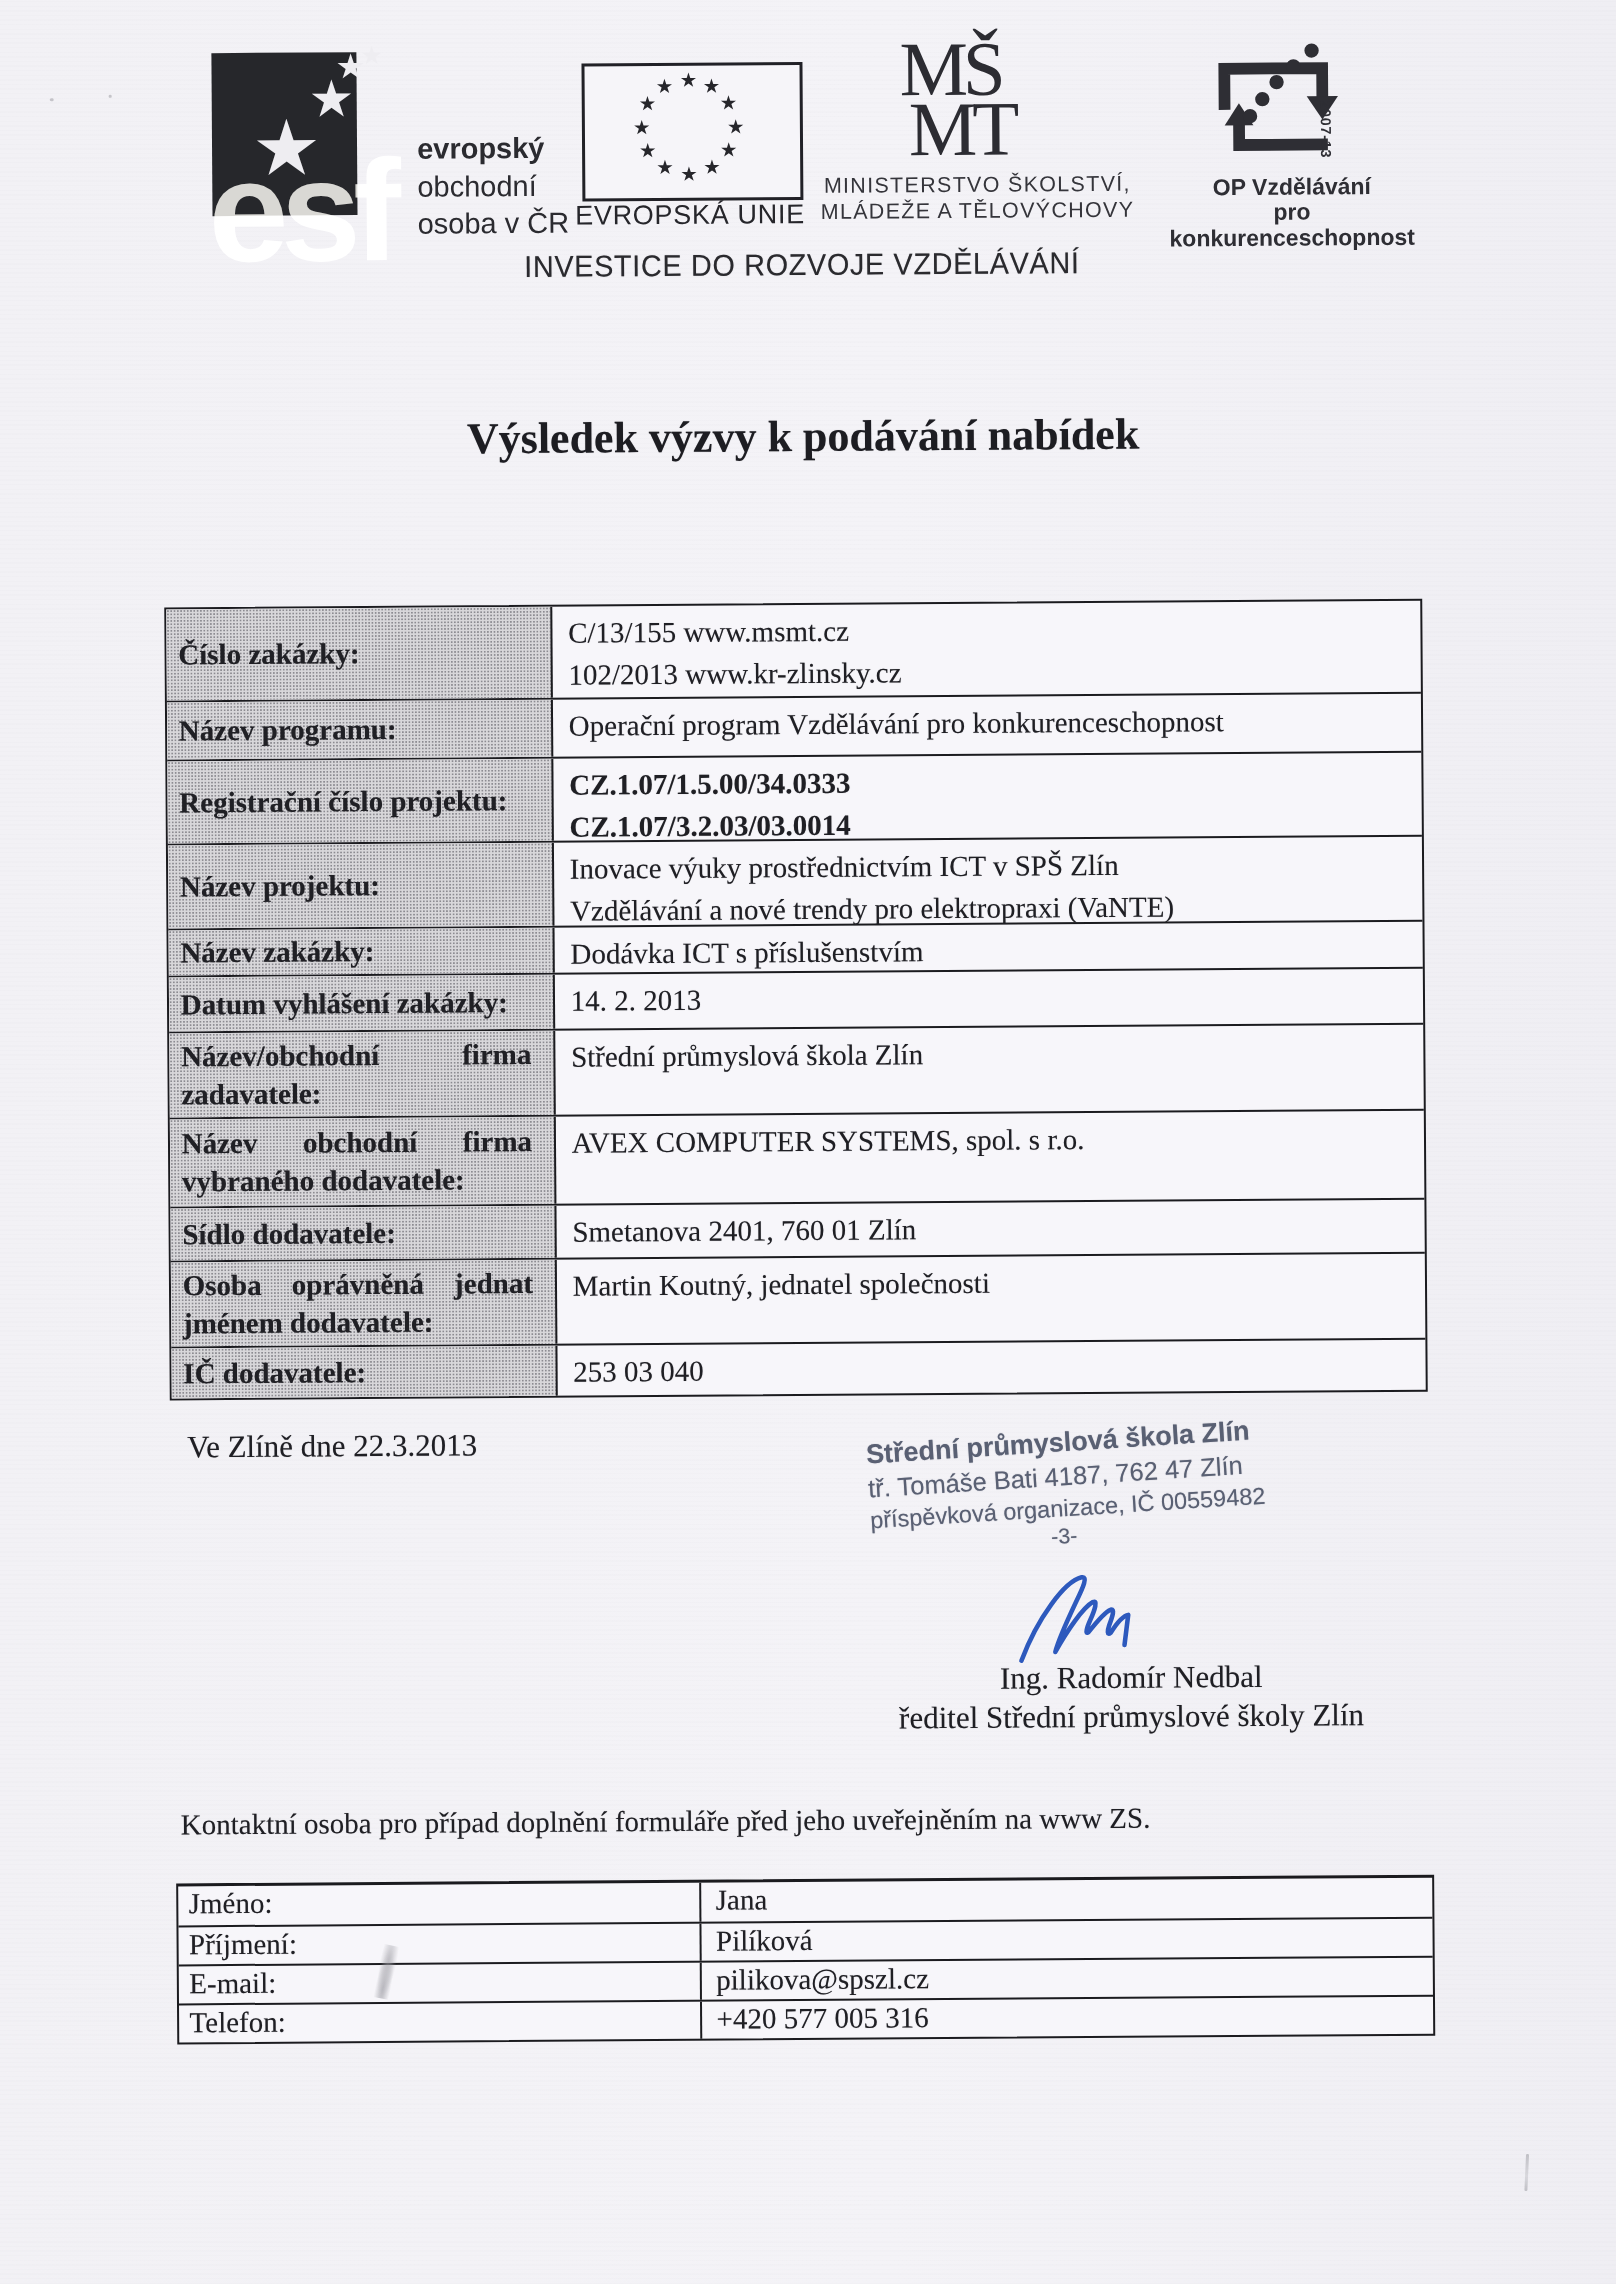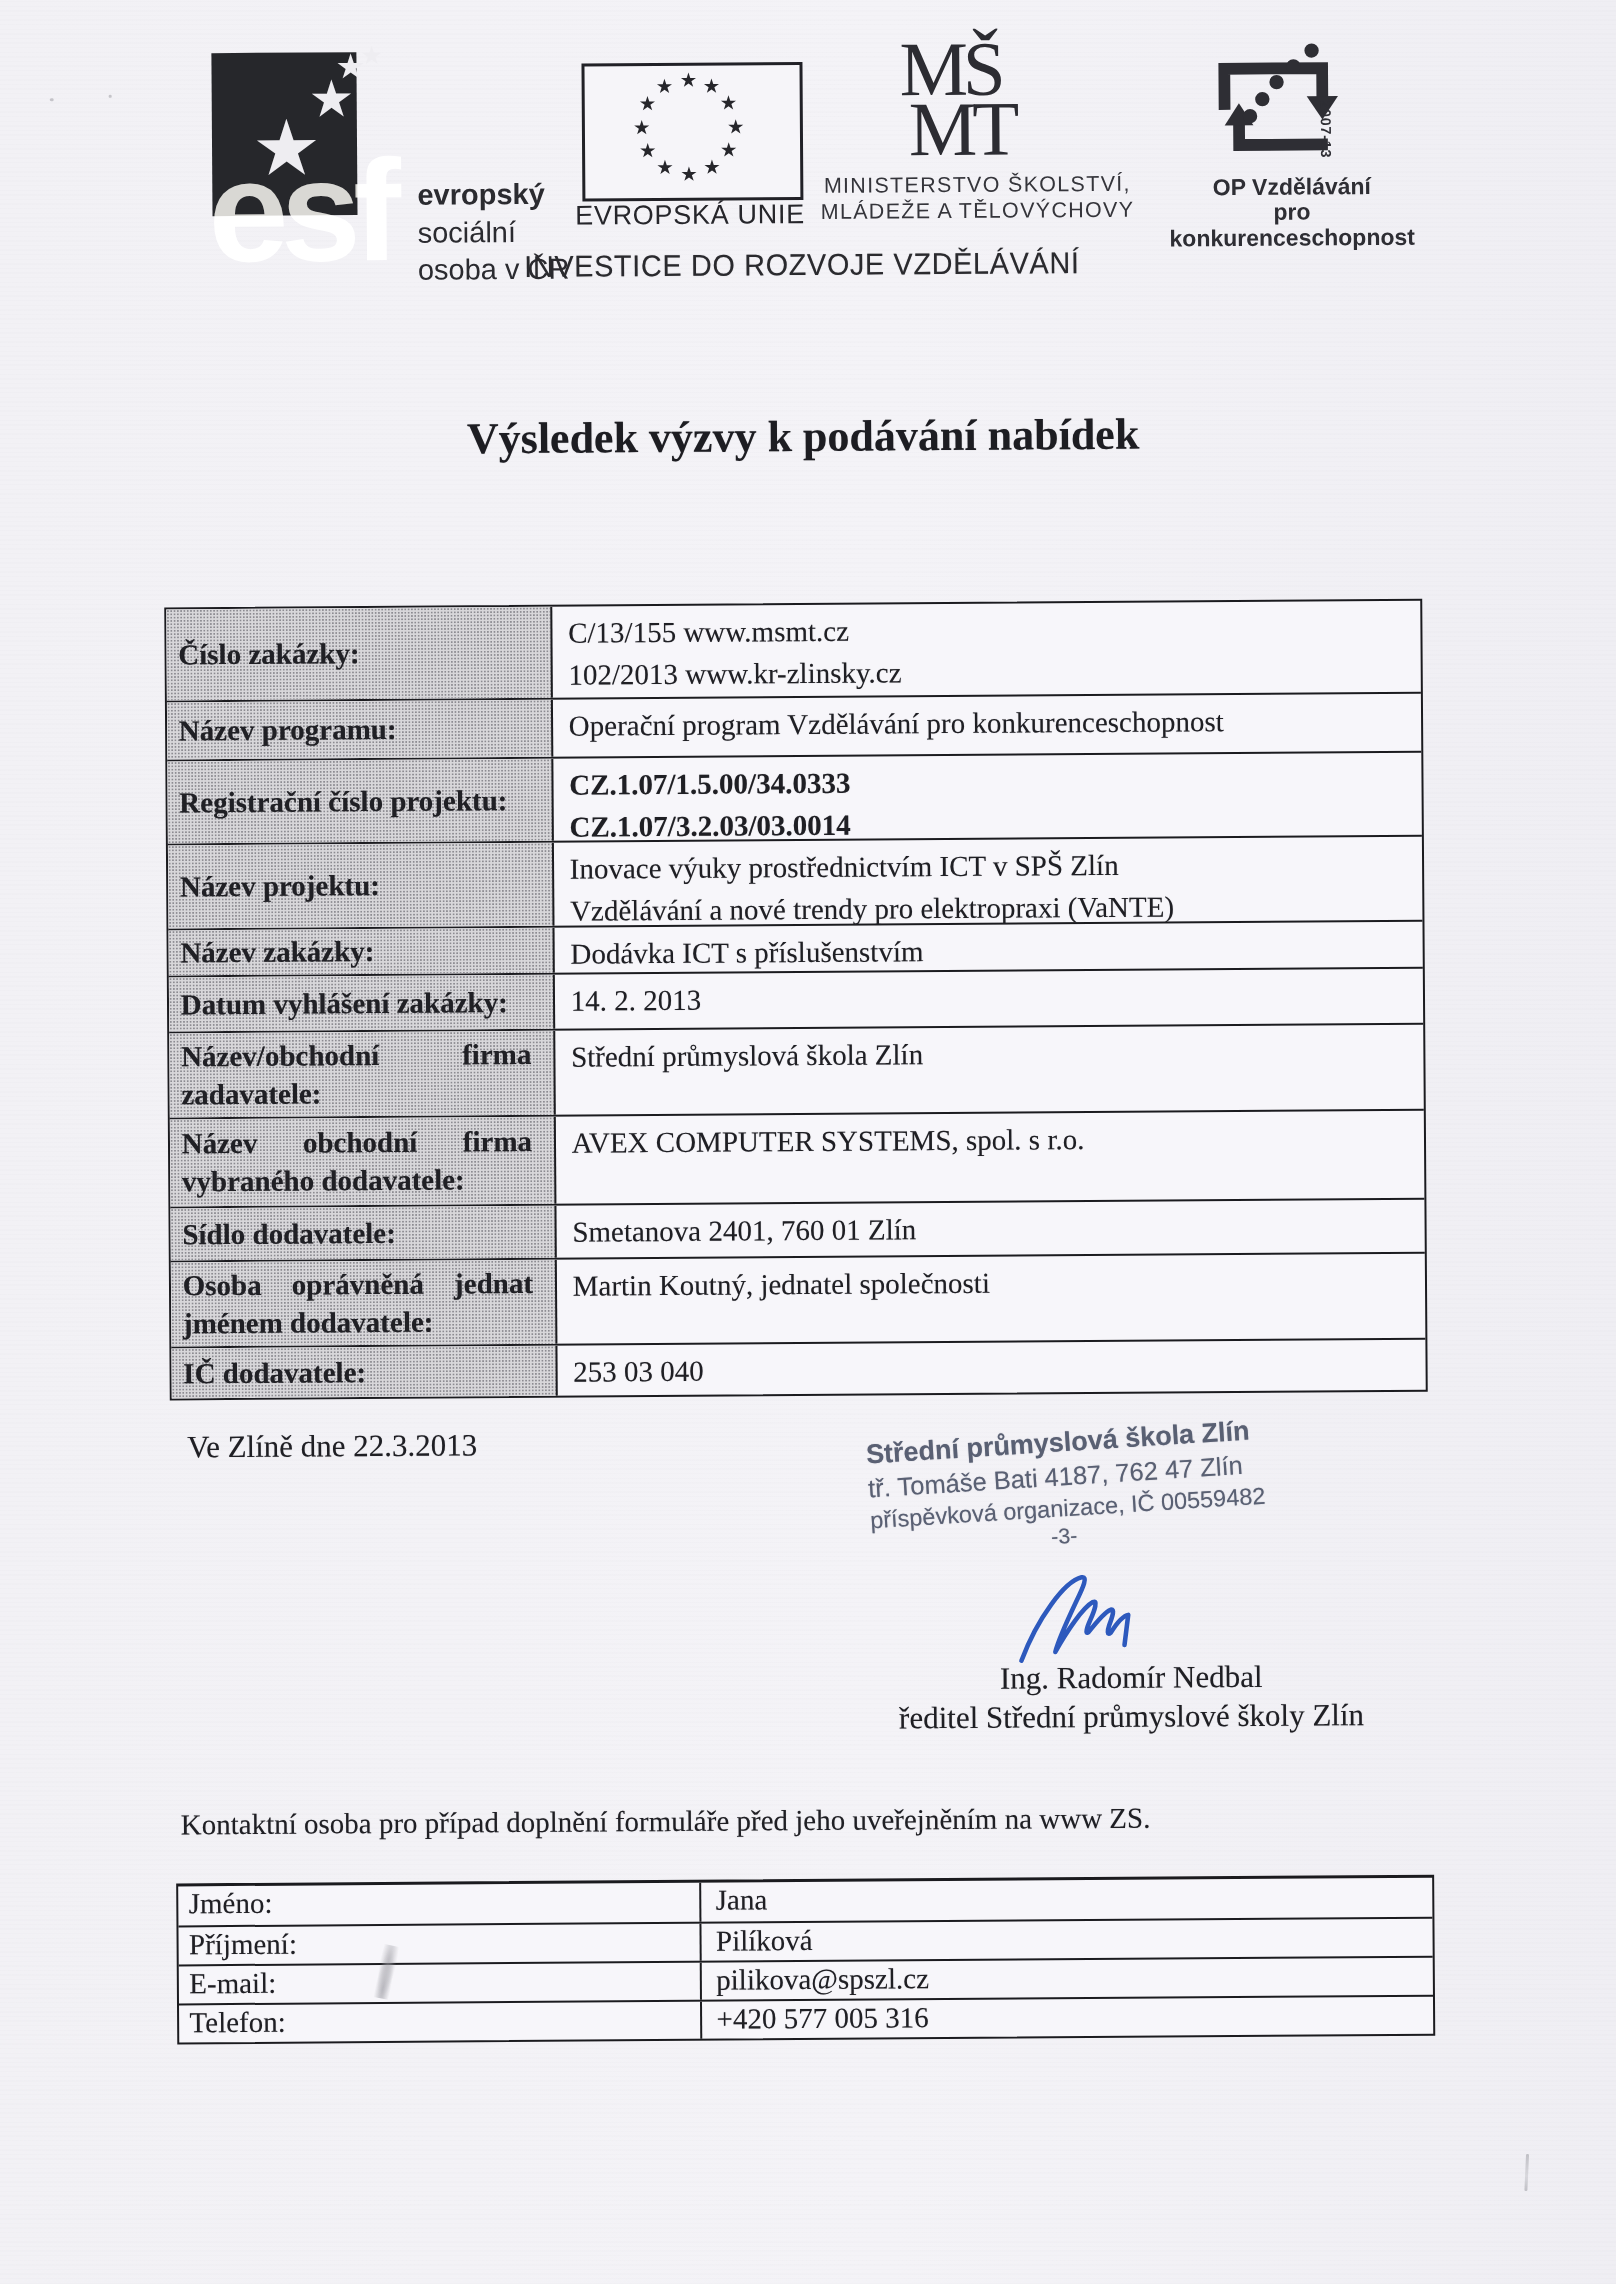--- a/index.html
+++ b/index.html
@@ -27,21 +27,21 @@
     left:215px;top:136px;width:222px;
     font-family:"Liberation Sans","DejaVu Sans",sans-serif;
     font-weight:700;font-size:144px;line-height:1;letter-spacing:-7.8px;
     color:#ffffff;mix-blend-mode:difference;
   }
   .esf-words{
     left:424px;top:128px;
     font-family:"Liberation Sans","DejaVu Sans",sans-serif;
     font-size:29px;line-height:1.3;color:#2b2b30;
   }
-  .esf-words .w1{font-weight:700;margin-top:46px;}
+  .esf-words .w1{font-weight:700;}
 
   .eu-box{left:589px;top:62px;width:215px;height:132px;border:3.3px solid #212127;background:#f6f5f9;}
   .eu-star{position:absolute;color:#26262b;font-family:"DejaVu Sans",sans-serif;font-size:19.6px;line-height:1;}
   .eu-caption{
     left:574px;top:199px;width:245px;text-align:center;
     font-family:"Liberation Sans","DejaVu Sans",sans-serif;
     font-size:27px;letter-spacing:0.7px;color:#26262b;
   }
 
   .msmt-mono{
@@ -163,21 +163,21 @@
 
     <div class="abs esf-square">
       <span class="esf-star" style="left:40px;top:57px;font-size:77px;">★</span>
       <span class="esf-star" style="left:97px;top:21px;font-size:51px;">★</span>
       <span class="esf-star" style="left:124px;top:-2.6px;font-size:34px;">★</span>
       <span class="esf-star" style="left:149px;top:-9px;font-size:25px;">★</span>
     </div>
     <div class="abs esf-letters">esf</div>
     <div class="abs esf-words">
       <div class="w1">evropský</div>
-      <div>sociální</div>
+      <div>obchodní</div>
       <div>osoba v ČR</div>
     </div>
 
     <div class="abs eu-box" id="eu-box">
         <span class="eu-star" style="left: 95px; top: 4.6px;">★</span>
         <span class="eu-star" style="left: 118px; top: 11px;">★</span>
         <span class="eu-star" style="left: 135px; top: 28px;">★</span>
         <span class="eu-star" style="left: 142px; top: 52px;">★</span>
         <span class="eu-star" style="left: 135px; top: 75px;">★</span>
         <span class="eu-star" style="left: 118px; top: 92px;">★</span>

